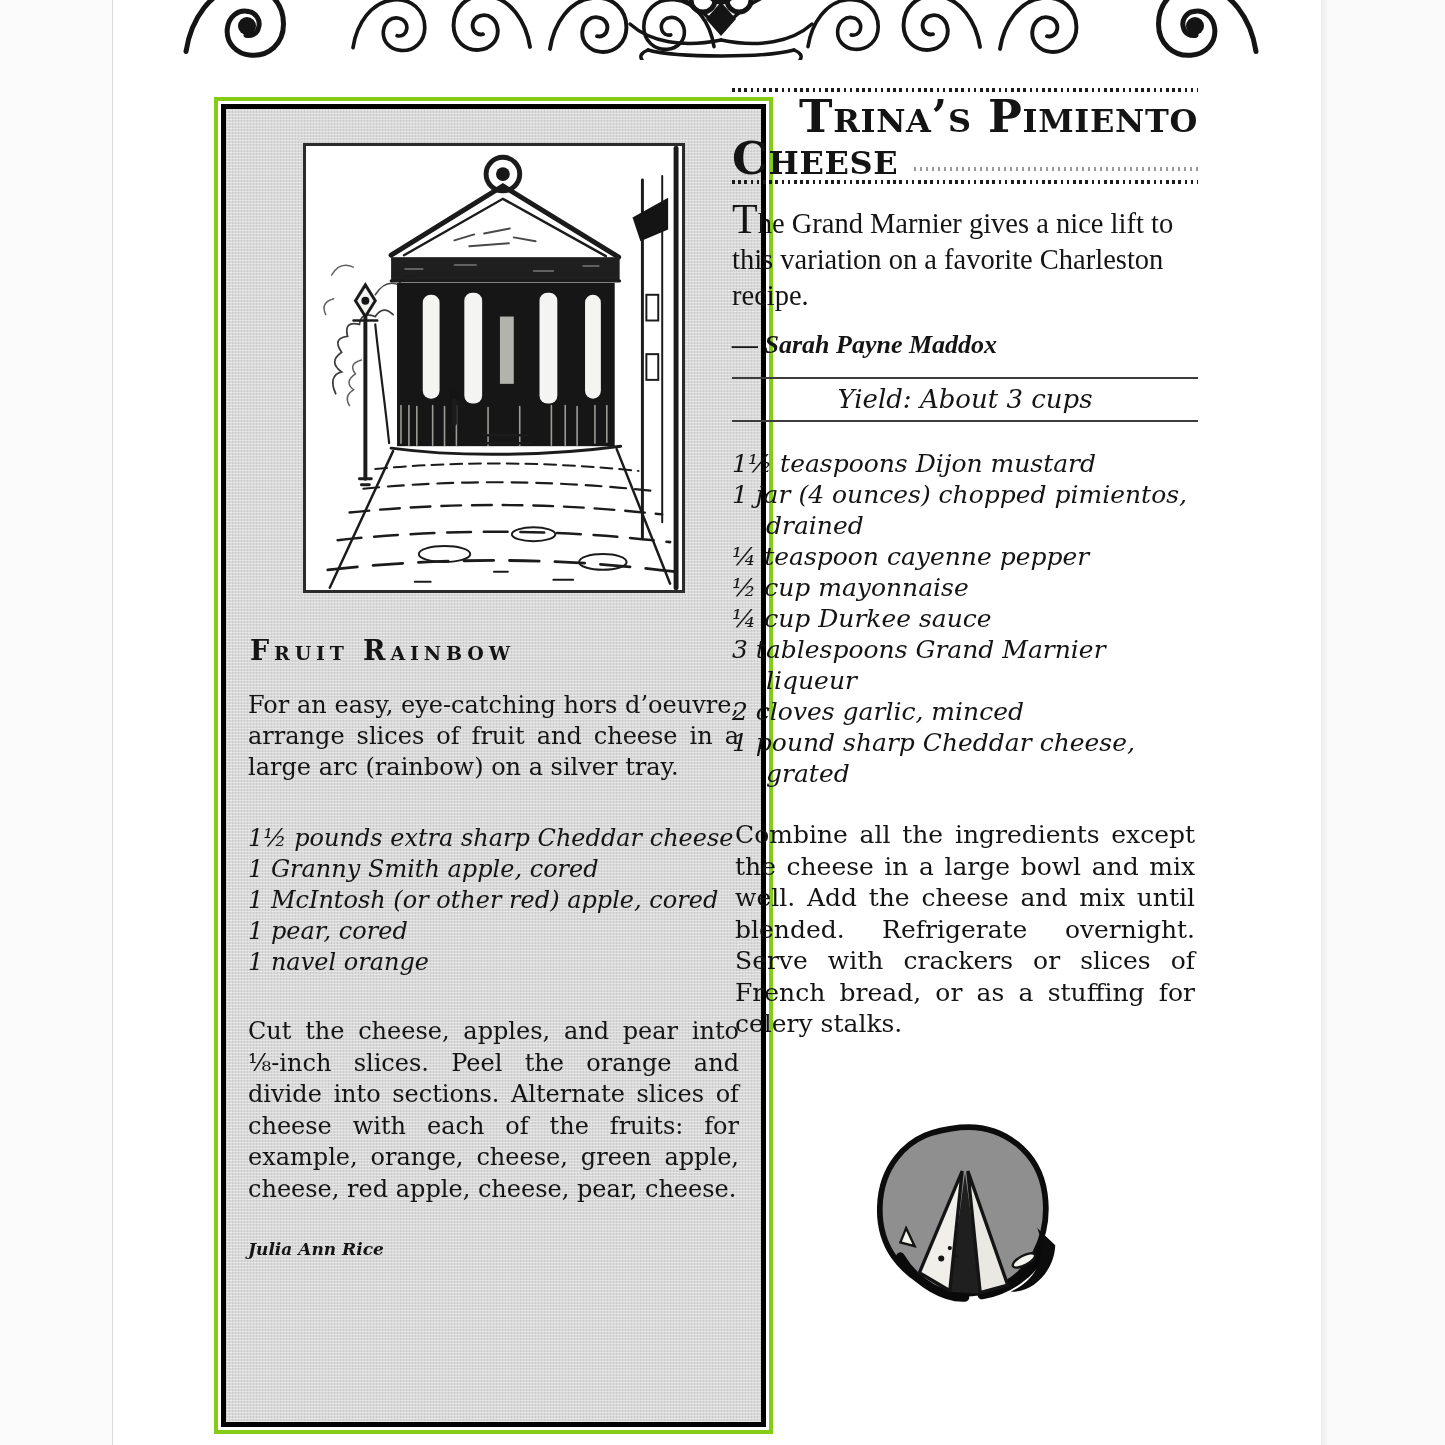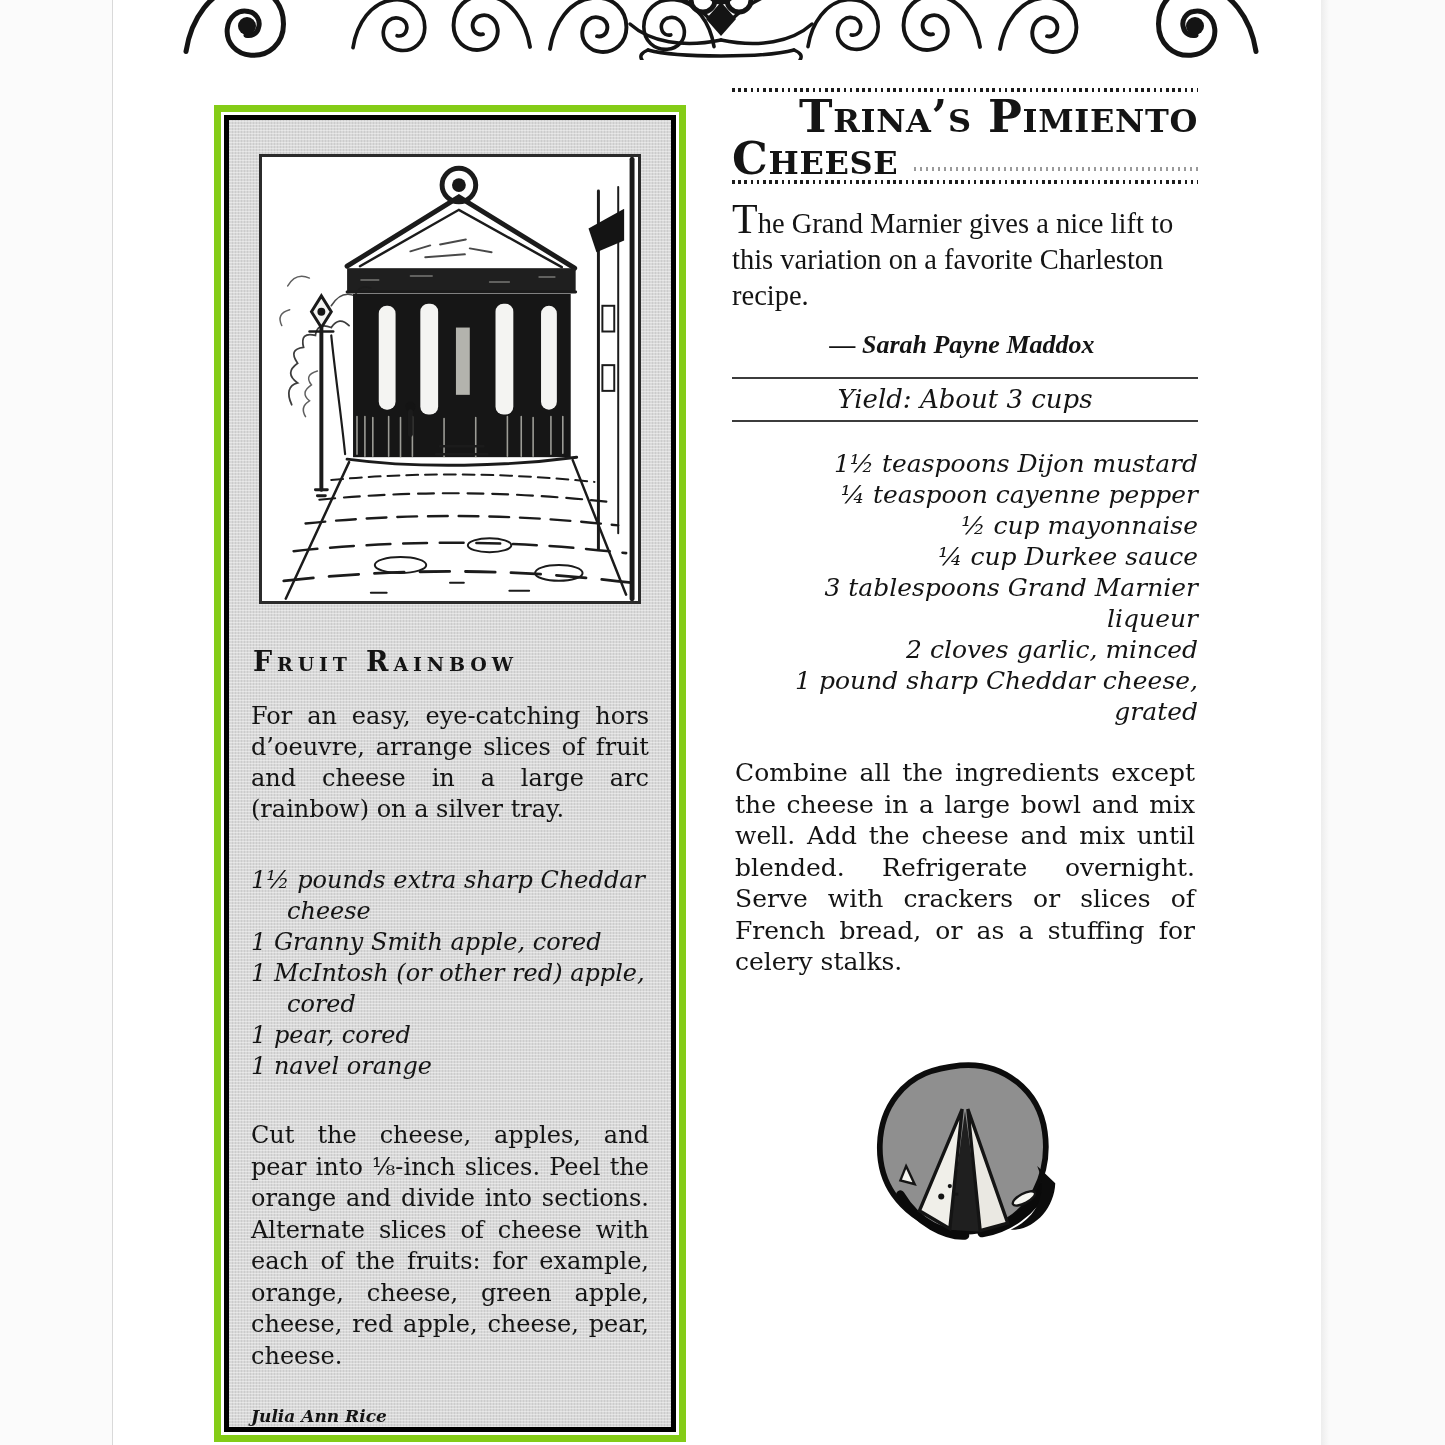--- a/index.html
+++ b/index.html
@@ -5,22 +5,22 @@
   html,body{margin:0;padding:0;background:#ffffff;}
   .page{position:relative;width:1445px;height:1445px;background:#ffffff;overflow:hidden;
         font-family:"DejaVu Serif", serif;color:#141414;}
   
   .edge-strip{position:absolute;top:0;bottom:0;}
   .edge-strip.left{left:0;width:112px;background:#fbfbfb;border-right:1px solid #d9d9d9;}
   .edge-strip.right{left:1321px;right:0;background:linear-gradient(90deg,#ededed,#fafafa 8px);}
   
   .ornament{position:absolute;left:178px;top:-2px;width:1086px;height:62px;}
   
-  .left-box{position:absolute;left:214px;top:97px;width:472px;height:1337px;
-            border:7px solid #84cc16;padding:3px;box-sizing:border-box;background:#ffffff;margin-top:8px;}
+  .left-box{position:absolute;left:214px;top:97px;width:559px;height:1337px;
+            border:4px solid #84cc16;padding:3px;box-sizing:border-box;background:#ffffff;}
   .left-box-inner{width:100%;height:100%;box-sizing:border-box;border:5px solid #000000;
             background-color:#d9d9d9;
             background-image:repeating-linear-gradient(0deg,rgba(255,255,255,.40) 0 1px,transparent 1px 3px),
                              repeating-linear-gradient(90deg,rgba(110,110,110,.13) 0 1px,transparent 1px 3px);
             padding:0 20px;overflow:hidden;}
   .illus-frame{width:382px;height:450px;margin:34px auto 0;border:3px solid #2b2b2b;
                background:#ffffff;box-sizing:border-box;overflow:hidden;}
   .illus-frame svg{display:block;width:100%;height:100%;}
   .left-heading{margin:42px 0 0 4px;font-size:27px;font-weight:700;letter-spacing:.18em;
                 font-variant:small-caps;font-variant-caps:small-caps;}
@@ -32,26 +32,26 @@
   
   .right-col{position:absolute;left:732px;top:88px;width:466px;}
   .dotted-rule{height:4px;background:repeating-linear-gradient(90deg,#1c1c1c 0 2.6px,transparent 2.6px 6.2px);}
   .rc-title{margin:4px 0 0;font-weight:700;font-size:45px;line-height:42px;
             font-variant:small-caps;font-variant-caps:small-caps;letter-spacing:.015em;text-align:right;}
   .rc-title .t-line2{display:flex;align-items:flex-end;}
   .rc-title .leader{flex:1;height:4px;margin:0 0 9px 16px;
             background:repeating-linear-gradient(90deg,#9a9a9a 0 2.4px,transparent 2.4px 6px);}
   .rc-intro{margin:20px 0 0;font-family:"Liberation Serif", serif;font-size:28.5px;line-height:36px;}
   .rc-intro .dropcap{font-size:42px;line-height:30px;}
-  .rc-attrib{margin:16px 6px 9px 0;text-align:center;font-weight:700;font-style:italic;font-size:26px;
+  .rc-attrib{margin:16px 6px 9px 0;text-align:left;font-weight:700;font-style:italic;font-size:26px;
              font-family:"Liberation Serif", serif;}
   .rc-yield{margin:17px 0 0;border-top:2.5px solid #3c3c3c;border-bottom:2.5px solid #3c3c3c;
             padding:5px 0 6px;text-align:center;font-style:italic;font-size:26px;}
   .rc-ings{margin:26px 0 0;font-style:italic;font-size:25px;line-height:31px;}
-  .rc-ings .ing{padding-left:34px;text-indent:-34px;text-align:right;}
+  .rc-ings .ing{padding-left:34px;text-indent:-34px;}
   .rc-instr{margin:30px 3px 0;font-size:25px;line-height:31.5px;text-align:justify;}
   .cheese-wrap{width:228px;margin:76px auto 0;}
   .cheese-wrap svg{display:block;width:100%;}
 </style>
 </head>
 <body>
 
 <div class="page">
 
   <div class="edge-strip left"></div>
@@ -179,20 +179,21 @@
     <div class="dotted-rule"></div>
 
     <p class="rc-intro"><span class="dropcap">T</span><span>he Grand Marnier gives a nice lift to this variation on a favorite Charleston recipe.</span></p>
 
     <p class="rc-attrib">— Sarah Payne Maddox</p>
 
     <div class="rc-yield">Yield: About 3 cups</div>
 
     <div class="rc-ings">
       <div class="ing">1½ teaspoons Dijon mustard</div>
+      <div class="ing">1 jar (4 ounces) chopped pimientos, drained</div>
       <div class="ing">¼ teaspoon cayenne pepper</div>
       <div class="ing">½ cup mayonnaise</div>
       <div class="ing">¼ cup Durkee sauce</div>
       <div class="ing">3 tablespoons Grand Marnier liqueur</div>
       <div class="ing">2 cloves garlic, minced</div>
       <div class="ing">1 pound sharp Cheddar cheese, grated</div>
     </div>
 
     <p class="rc-instr">Combine all the ingredients except the cheese in a large bowl and mix well. Add the cheese and mix until blended. Refrigerate overnight. Serve with crackers or slices of French bread, or as a stuffing for celery stalks.</p>
 

